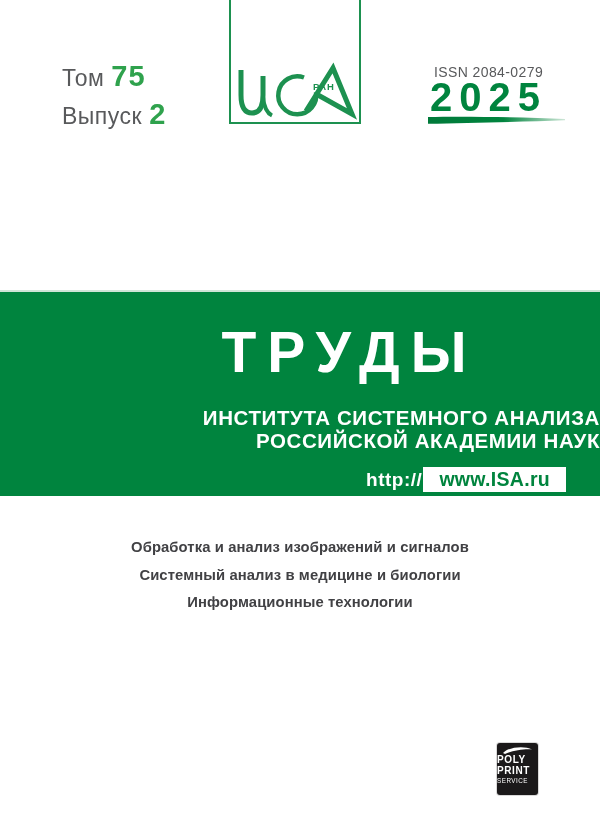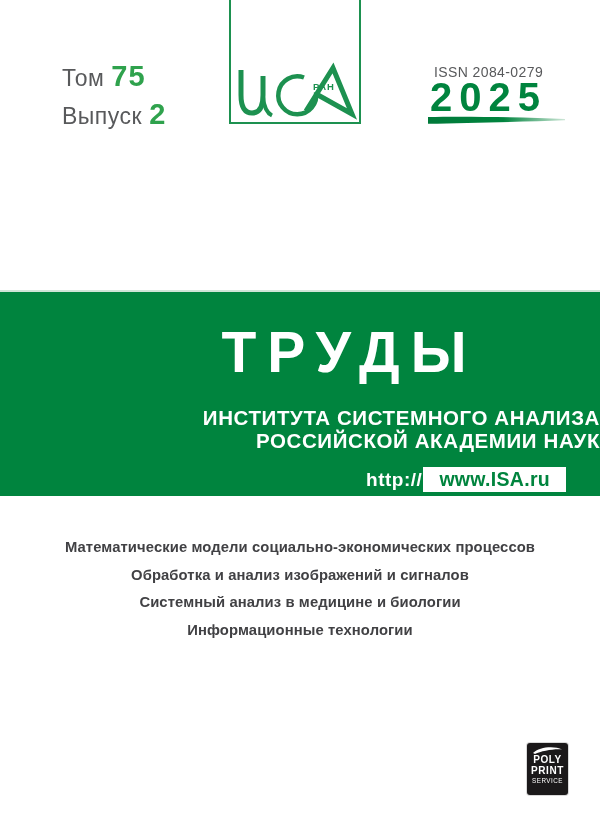--- a/index.html
+++ b/index.html
@@ -57,22 +57,22 @@
   .url-box{background:#fff;color:var(--band_green);font-weight:bold;font-size:19.5px;
     padding:1px 16px;margin-left:1px;letter-spacing:.3px;}
 
   
   .topics{position:absolute;left:0;top:534px;width:100%;text-align:center;
     color:var(--topics_gray);font-weight:bold;font-size:14.8px;letter-spacing:.1px;}
   .topic{line-height:27.6px;}
 
   
   .printer-box{position:absolute;left:497px;top:743px;width:41px;height:52px;
-    background:var(--printer_black);border-radius:3px;color:#fff;text-align:center;
-    box-shadow:0 0 0 1px #d9d9d9;margin-left:30px;}
+    background:var(--printer_black);border-radius:3px;color:#fff;
+    box-shadow:0 0 0 1px #d9d9d9;}
   .pp-swoosh{display:block;margin:2px auto 0;width:33px;height:9px;}
   .pp1,.pp2{font-size:10px;font-weight:bold;letter-spacing:.6px;line-height:11px;}
   .pp3{font-size:6.3px;letter-spacing:.5px;line-height:8px;margin-top:1px;}
 </style>
 </head>
 <body>
 
 <div class="page">
 
   <div class="vol-issue">
@@ -116,21 +116,20 @@
     <div class="band-title">ТРУДЫ</div>
     <div class="band-sub band-sub1">ИНСТИТУТА СИСТЕМНОГО АНАЛИЗА</div>
     <div class="band-sub band-sub2">РОССИЙСКОЙ АКАДЕМИИ НАУК</div>
     <div class="url-row">
       <span class="url-prefix">http://</span>
       <span class="url-box">www.ISA.ru</span>
     </div>
   </div>
 
   <div class="topics">
-    <div class="topic">Математические модели социально-экономических процессов</div>
     <div class="topic">Обработка и анализ изображений и сигналов</div>
     <div class="topic">Системный анализ в медицине и биологии</div>
     <div class="topic">Информационные технологии</div>
   </div>
 
   <div class="printer-box">
     <svg class="pp-swoosh" viewBox="0 0 33 9">
       <path fill="#ffffff" d="M2,8 C8,1.5 24,0.5 31,4.5 C24,3.5 10,6 4,9 Z"></path>
     </svg>
     <div class="pp1">POLY</div>

